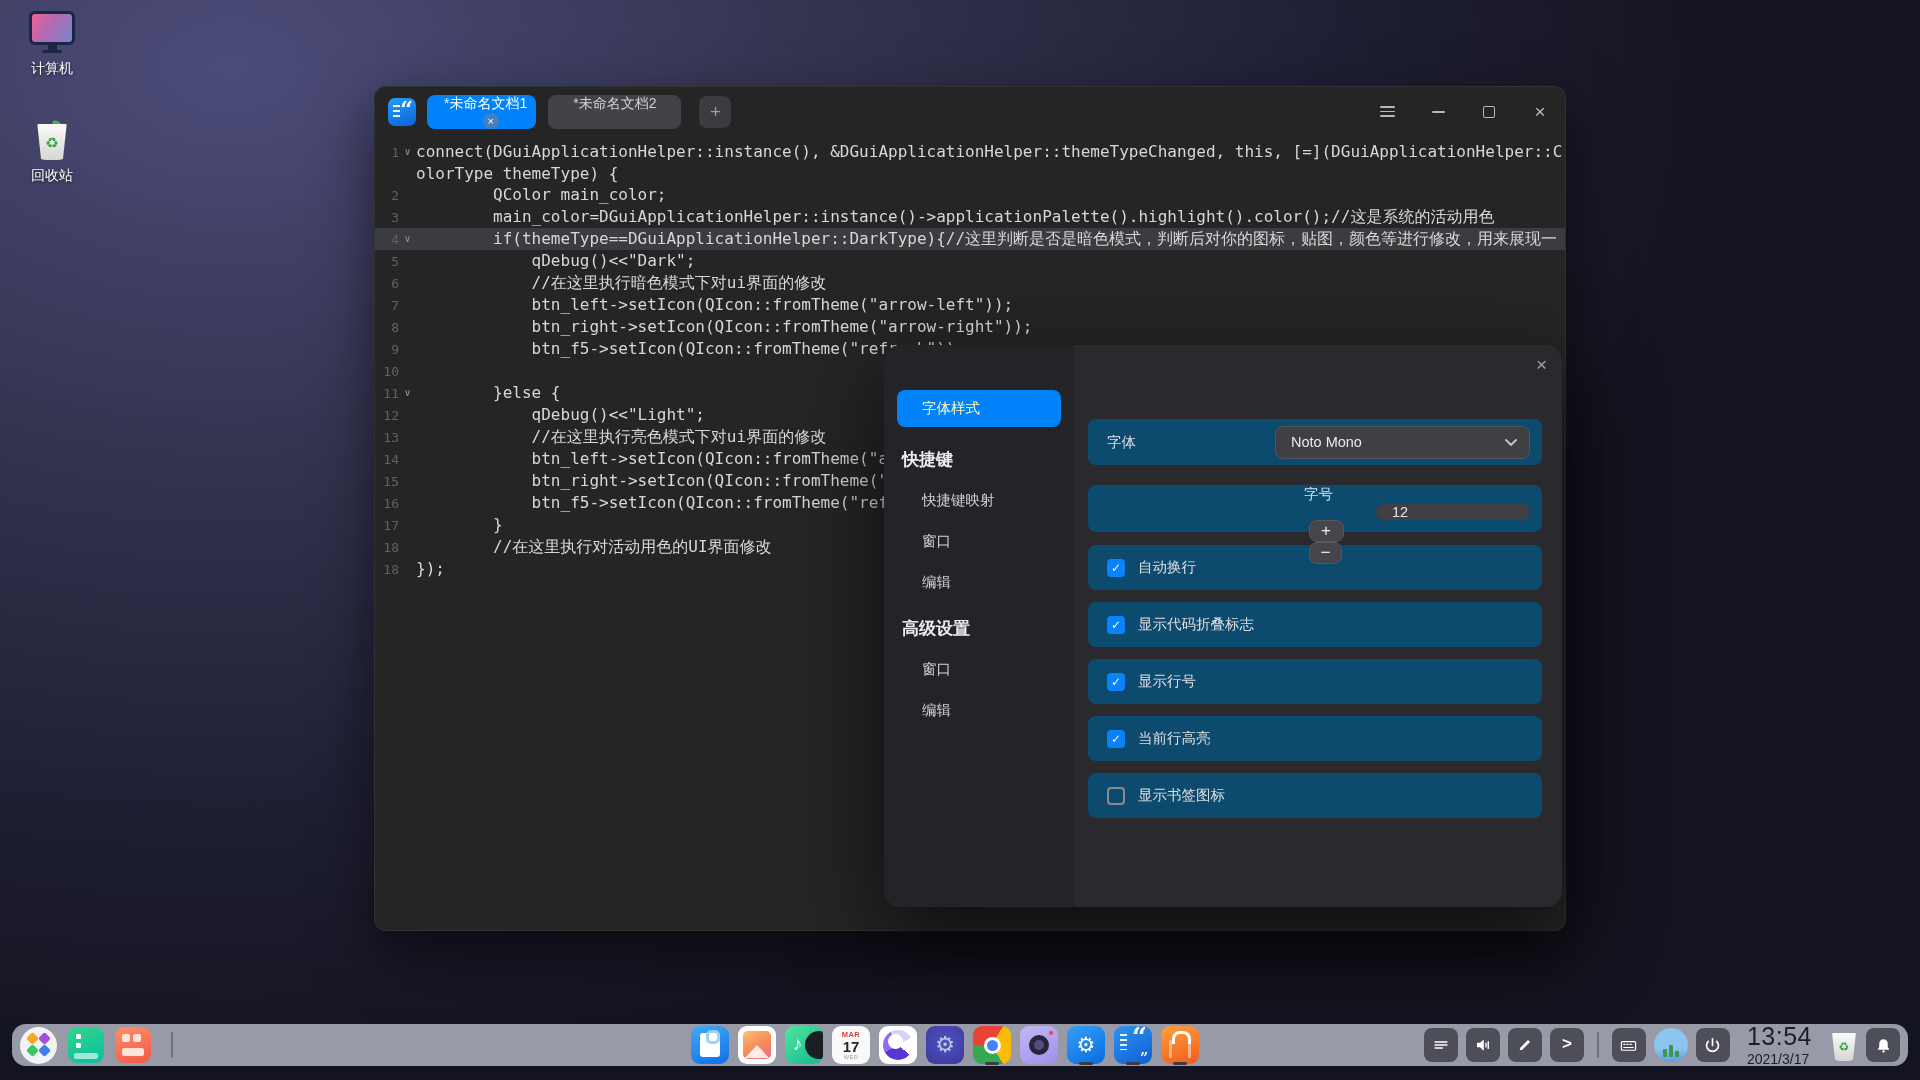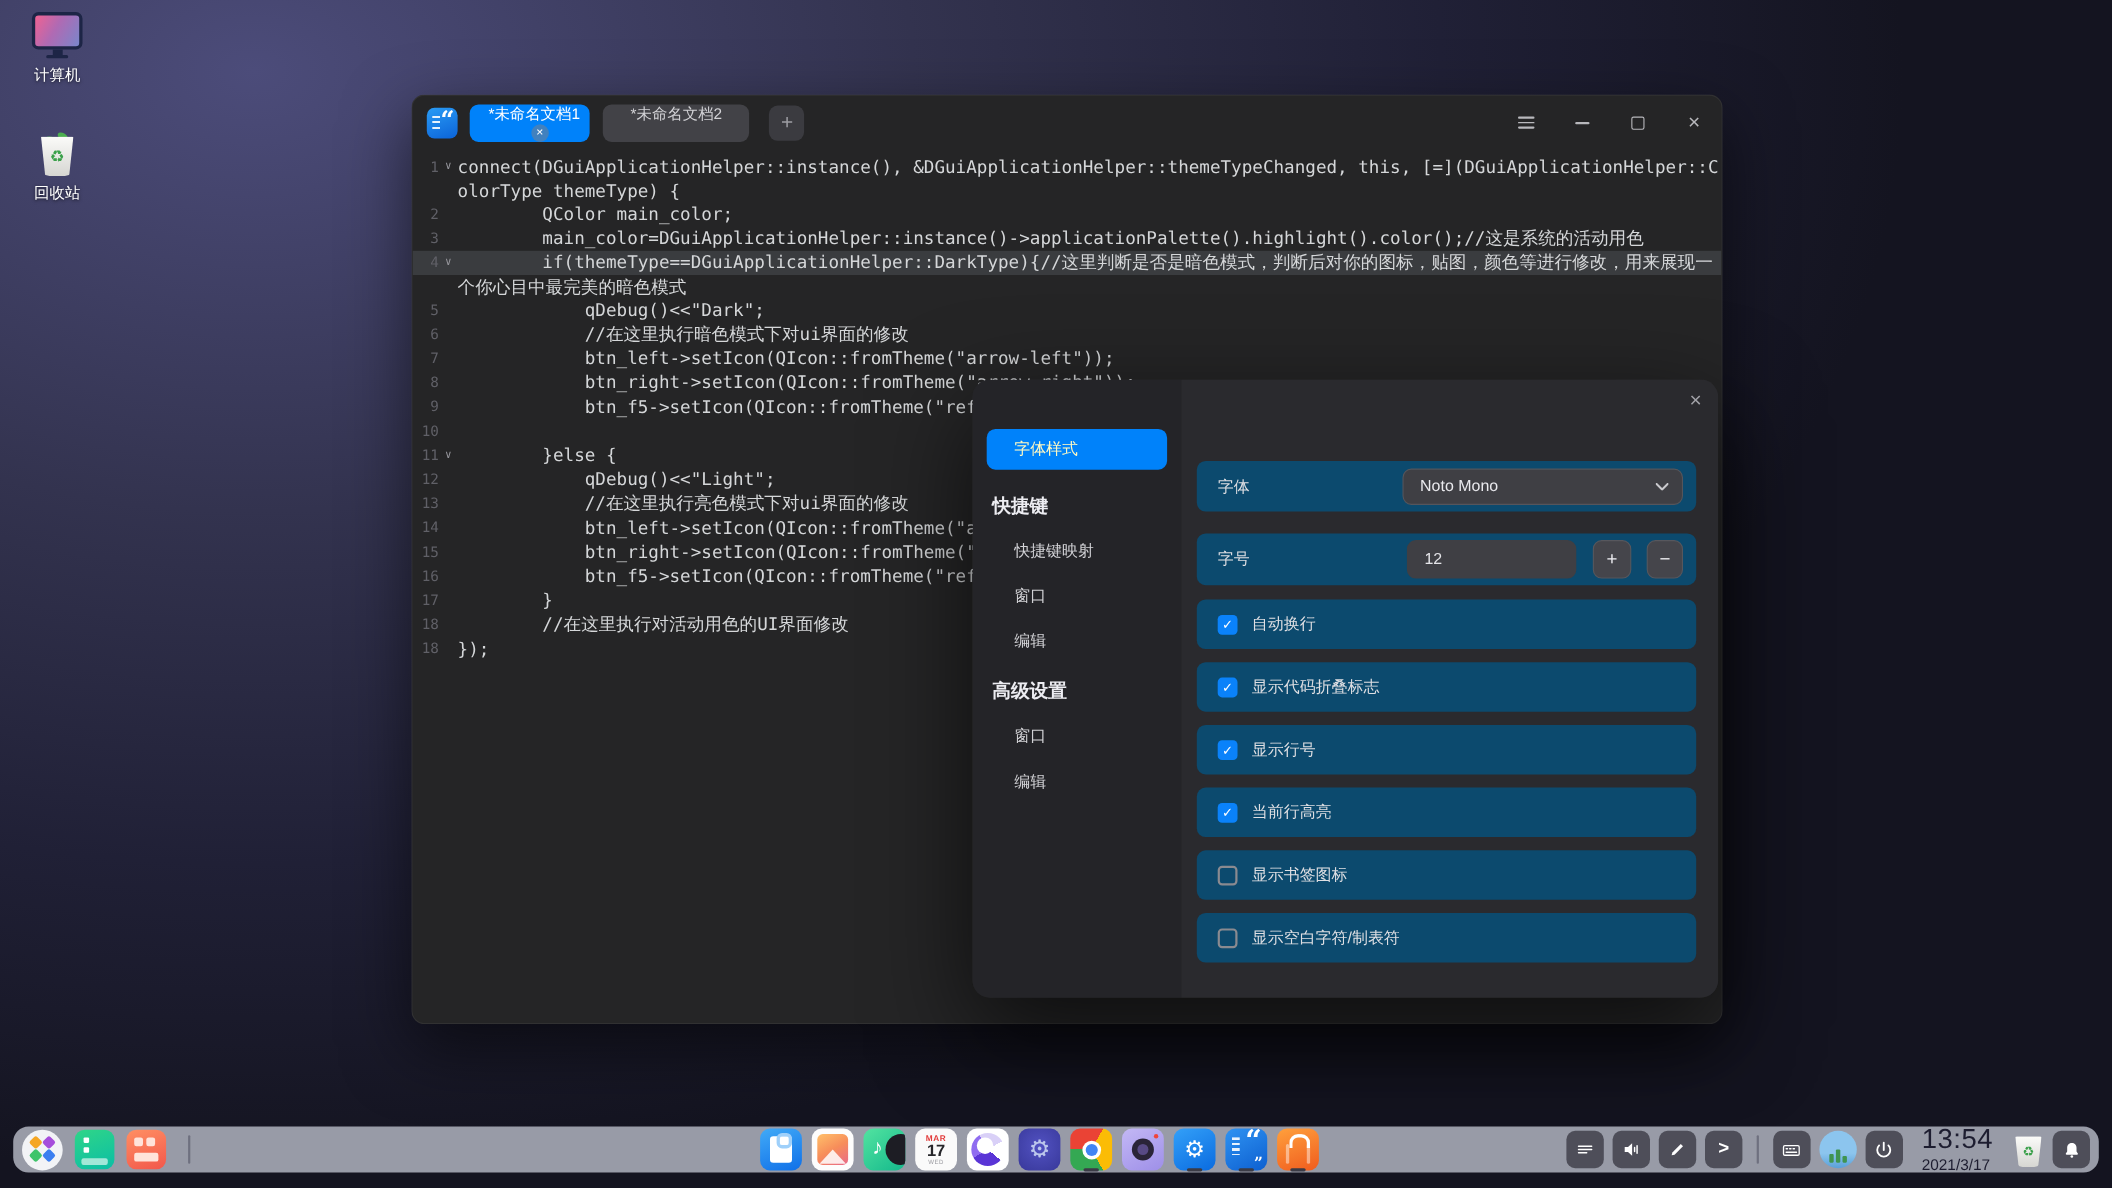--- a/index.html
+++ b/index.html
@@ -61,21 +61,21 @@
   .dialog{position:absolute;left:884px;top:345px;width:678px;height:562px;border-radius:16px;
     display:flex;overflow:hidden;box-shadow:0 30px 90px rgba(0,0,0,.65);z-index:5;}
   .dlg-close{position:absolute;top:9px;right:15px;font-size:19px;color:#a2a2a8;cursor:pointer;z-index:6;}
   .dlg-side{width:190px;background:#242428;padding-top:40px;flex:none;box-sizing:border-box;}
   .sbitem{padding:11px 0 11px 38px;font-size:14.5px;color:#d2d2d6;cursor:pointer;}
   .sbitem.head{padding:14px 0 9px 18px;font-size:17px;font-weight:600;color:#ededf2;}
   .sbitem.sel{background:#0082fa;color:#fef9c3;border-radius:8px;margin:5px 13px 7px 13px;padding:9px 0 9px 25px;}
   .dlg-panel{flex:1;background:#2a2a2e;padding:74px 20px 0 14px;box-sizing:border-box;}
   .prow{height:46px;background:#0c4a6e;border-radius:8px;display:flex;align-items:center;
     padding:0 12px 0 19px;margin-bottom:20px;font-size:14.5px;color:#dfdfe3;}
-  .prow.rsize{height:47px;margin-bottom:13px;}
+  .prow.rsize{height:47px;margin-bottom:13px;flex-direction:column;}
   .prow.cbrow{height:45px;margin-bottom:12px;cursor:pointer;}
   .dd{margin-left:auto;width:255px;height:33px;background:#3f3f44;border:1px solid #55555b;border-radius:8px;
     display:flex;align-items:center;padding:0 12px 0 15px;color:#eaeaee;box-sizing:border-box;cursor:pointer;}
   .dd svg{margin-left:auto;}
   .sizeinput{margin-left:auto;width:154px;height:35px;background:#3f3f44;border-radius:8px;
     display:flex;align-items:center;padding-left:16px;color:#e4e4e8;box-sizing:border-box;}
   .stepbtn{width:35px;height:35px;background:#45454b;border:1px solid #57575d;border-radius:8px;
     display:flex;align-items:center;justify-content:center;color:#ececf0;font-size:17px;
     box-sizing:border-box;cursor:pointer;}
   .stepbtn.plus{margin-left:15px;}
@@ -252,25 +252,20 @@
           <span class="fold">∨</span>
           <span class="ctext">        main_color=DGuiApplicationHelper::instance()-&gt;applicationPalette().highlight().color();//这是系统的活动用色</span>
         </div>
 
         <div class="crow hl">
           <span class="lnum">4</span>
           <span class="fold show">∨</span>
           <span class="ctext">        if(themeType==DGuiApplicationHelper::DarkType){//这里判断是否是暗色模式，判断后对你的图标，贴图，颜色等进行修改，用来展现一</span>
         </div>
 
-        <div class="crow">
-          <span class="lnum"></span>
-          <span class="fold">∨</span>
-          <span class="ctext">个你心目中最完美的暗色模式</span>
-        </div>
 
         <div class="crow">
           <span class="lnum">5</span>
           <span class="fold">∨</span>
           <span class="ctext">            qDebug()&lt;&lt;"Dark";</span>
         </div>
 
         <div class="crow">
           <span class="lnum">6</span>
           <span class="fold">∨</span>
@@ -443,26 +438,20 @@
             <span>当前行高亮</span>
           </div>
 
           <div class="prow cbrow">
             <span class="cb">
               
             </span>
             <span>显示书签图标</span>
           </div>
 
-          <div class="prow cbrow">
-            <span class="cb">
-              
-            </span>
-            <span>显示空白字符/制表符</span>
-          </div>
         </div>
     </div>
   </div>
 
   <div class="dock">
     <div class="dock-left">
       <div class="launcher">
         <span class="dmnd" style="left:8px;top:7px;background:#f5a623;"></span>
         <span class="dmnd" style="left:20px;top:7px;background:#a64ddb;"></span>
         <span class="dmnd" style="left:8px;top:19px;background:#3fc46a;"></span>

